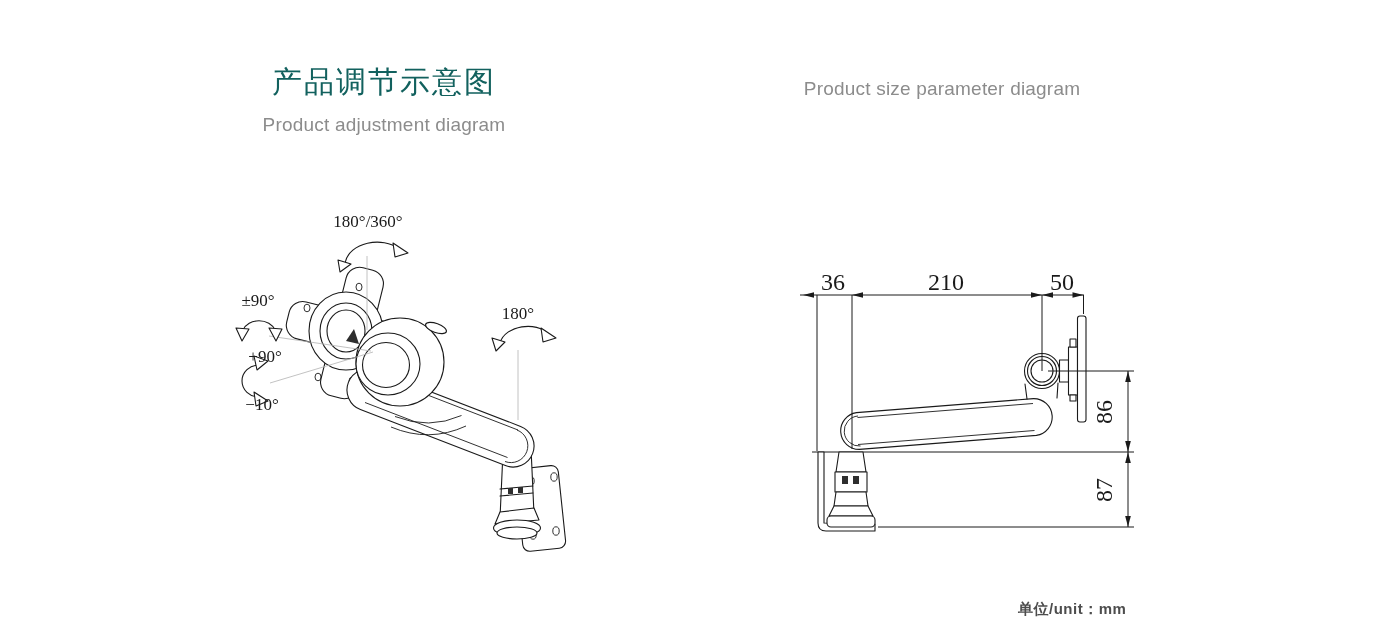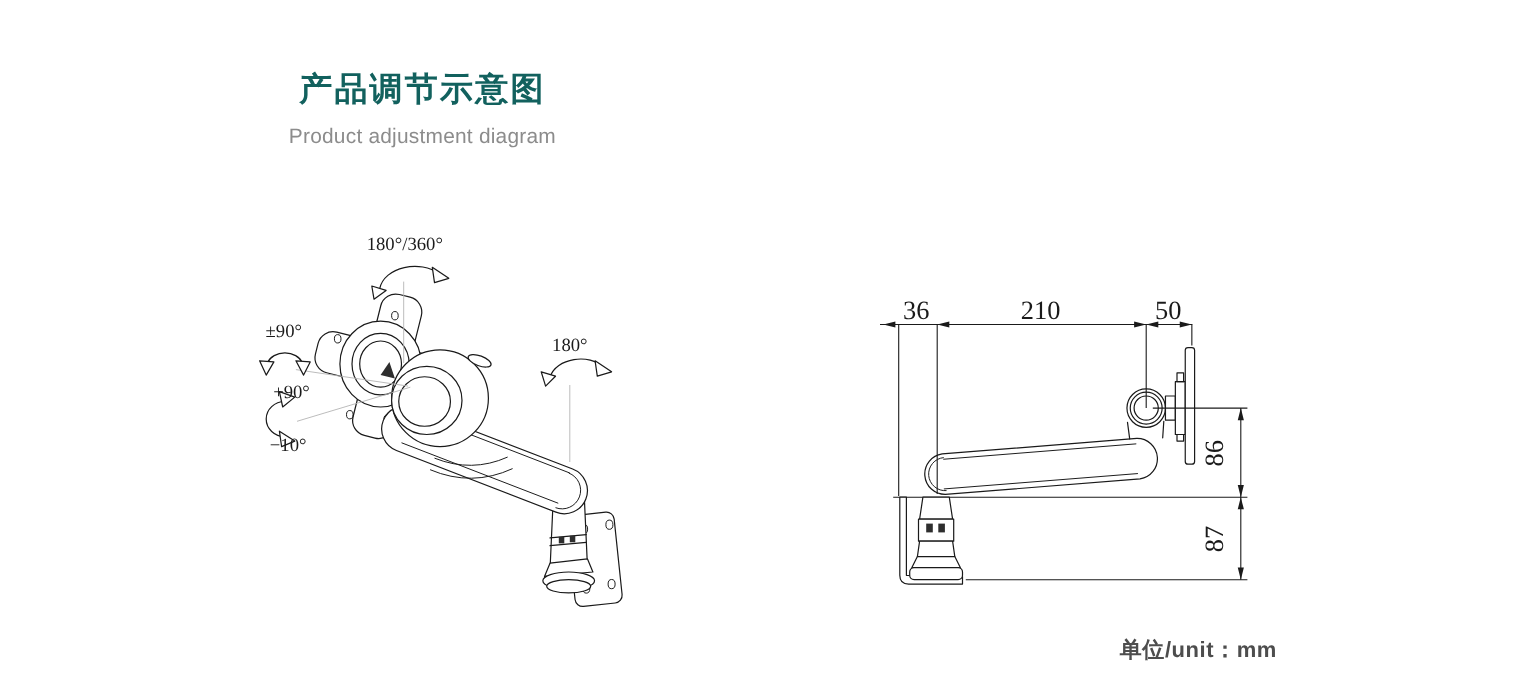--- a/index.html
+++ b/index.html
@@ -5,33 +5,33 @@
   html,body{margin:0;padding:0;}
   body{
     width:1400px;height:636px;position:relative;overflow:hidden;
     background:#ffffff;
     font-family:"Liberation Sans","DejaVu Sans",sans-serif;
   }
   .panel-header{position:absolute;width:400px;text-align:center;}
   .panel-header.left{left:184px;top:64px;}
   .panel-header.right{left:742px;top:64px;}
   .panel-title{
-    margin:0;font-size:30px;font-weight:700;letter-spacing:2px;
+    margin:0;font-size:30px;font-weight:400;letter-spacing:2px;
     color:#12615e;line-height:1.2;
   }
   .panel-subtitle{
     margin:14px 0 16px 0;font-size:19px;font-weight:400;color:#8c8c8c;
     letter-spacing:0.2px;
   }
   .drawing{position:absolute;}
   #left-drawing{left:205px;top:192px;}
   #right-drawing{left:790px;top:255px;}
   .unit-note{
-    position:absolute;left:1018px;top:577px;width:220px;
-    font-size:20px;font-weight:700;color:#4d4d4d;letter-spacing:0.5px;
+    position:absolute;left:1018px;top:600px;width:220px;
+    font-size:15px;font-weight:700;color:#4d4d4d;letter-spacing:0.5px;
   }
   svg .ln{stroke:#1a1a1a;stroke-width:1.1;fill:none;stroke-linecap:round;stroke-linejoin:round;}
   svg .lnf{stroke:#1a1a1a;stroke-width:1.1;fill:#ffffff;stroke-linejoin:round;}
   svg .thin{stroke:#1a1a1a;stroke-width:0.9;fill:none;}
   svg .leader{stroke:#b3b3b3;stroke-width:0.8;fill:none;}
   svg .dark{fill:#2e2e2e;stroke:none;}
   svg .dimln{stroke:#1a1a1a;stroke-width:1;fill:none;}
   svg .dimarrow{fill:#1a1a1a;stroke:none;}
   svg .hollow-arrow{fill:#ffffff;stroke:#1a1a1a;stroke-width:1.1;stroke-linejoin:round;}
   svg text.angle{
@@ -45,20 +45,21 @@
 </style>
 </head>
 <body>
 
 <header class="panel-header left">
   <h2 class="panel-title">产品调节示意图</h2>
   <p class="panel-subtitle">Product adjustment diagram</p>
 </header>
 
 <header class="panel-header right">
+  <p class="panel-subtitle">Product size parameter diagram</p>
 </header>
 
 <svg id="left-drawing" class="drawing" width="470" height="385" viewBox="205 192 470 385">
 
   <g>
     <rect class="lnf" x="333" y="267" width="38" height="132" rx="14" transform="rotate(14 352 333)"></rect>
     <rect class="lnf" x="333" y="267" width="38" height="132" rx="14" transform="rotate(104 352 333)"></rect>
     <ellipse class="thin" cx="359" cy="287" rx="3" ry="3.8"></ellipse>
     <ellipse class="thin" cx="307" cy="308" rx="3" ry="3.8"></ellipse>
     <ellipse class="thin" cx="318" cy="377" rx="3" ry="3.8"></ellipse>

